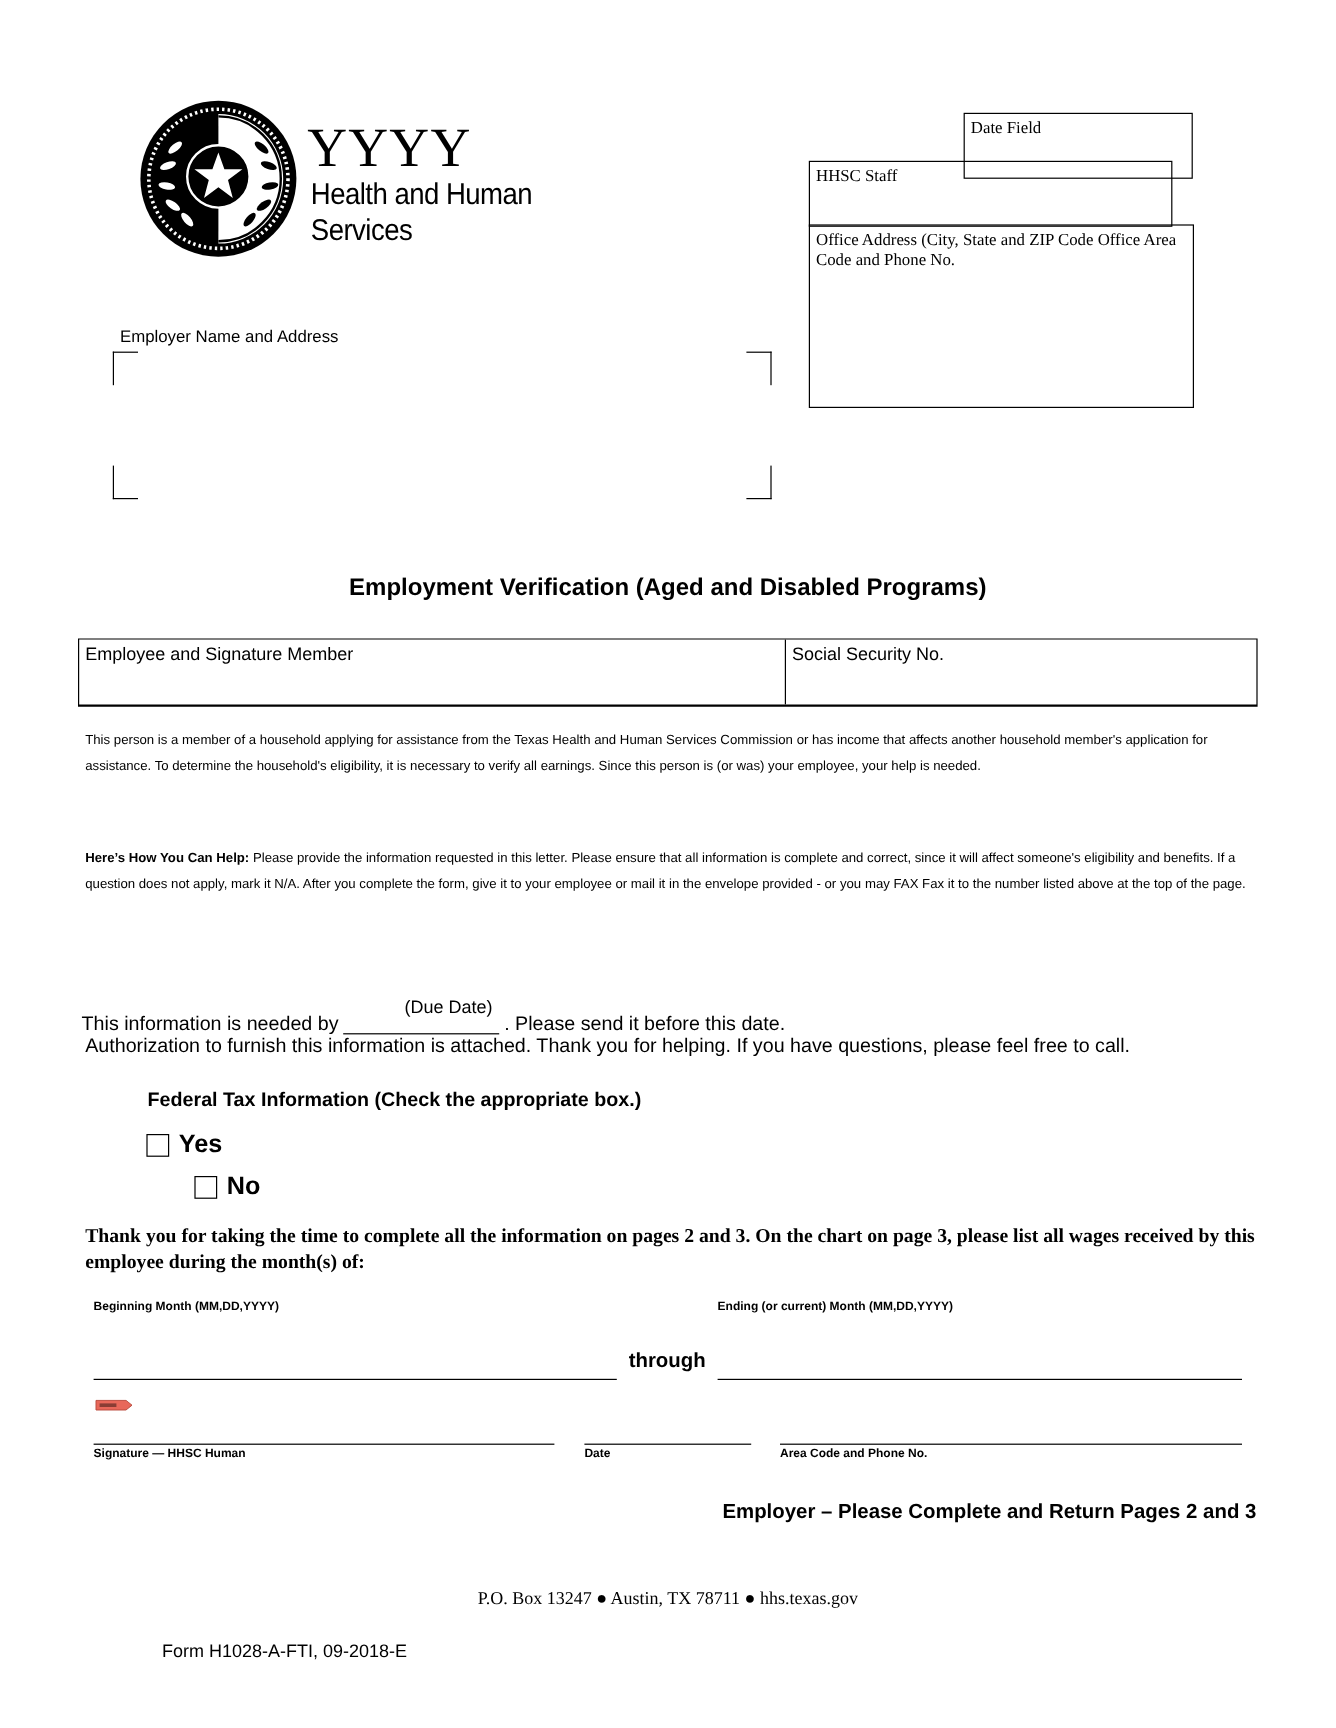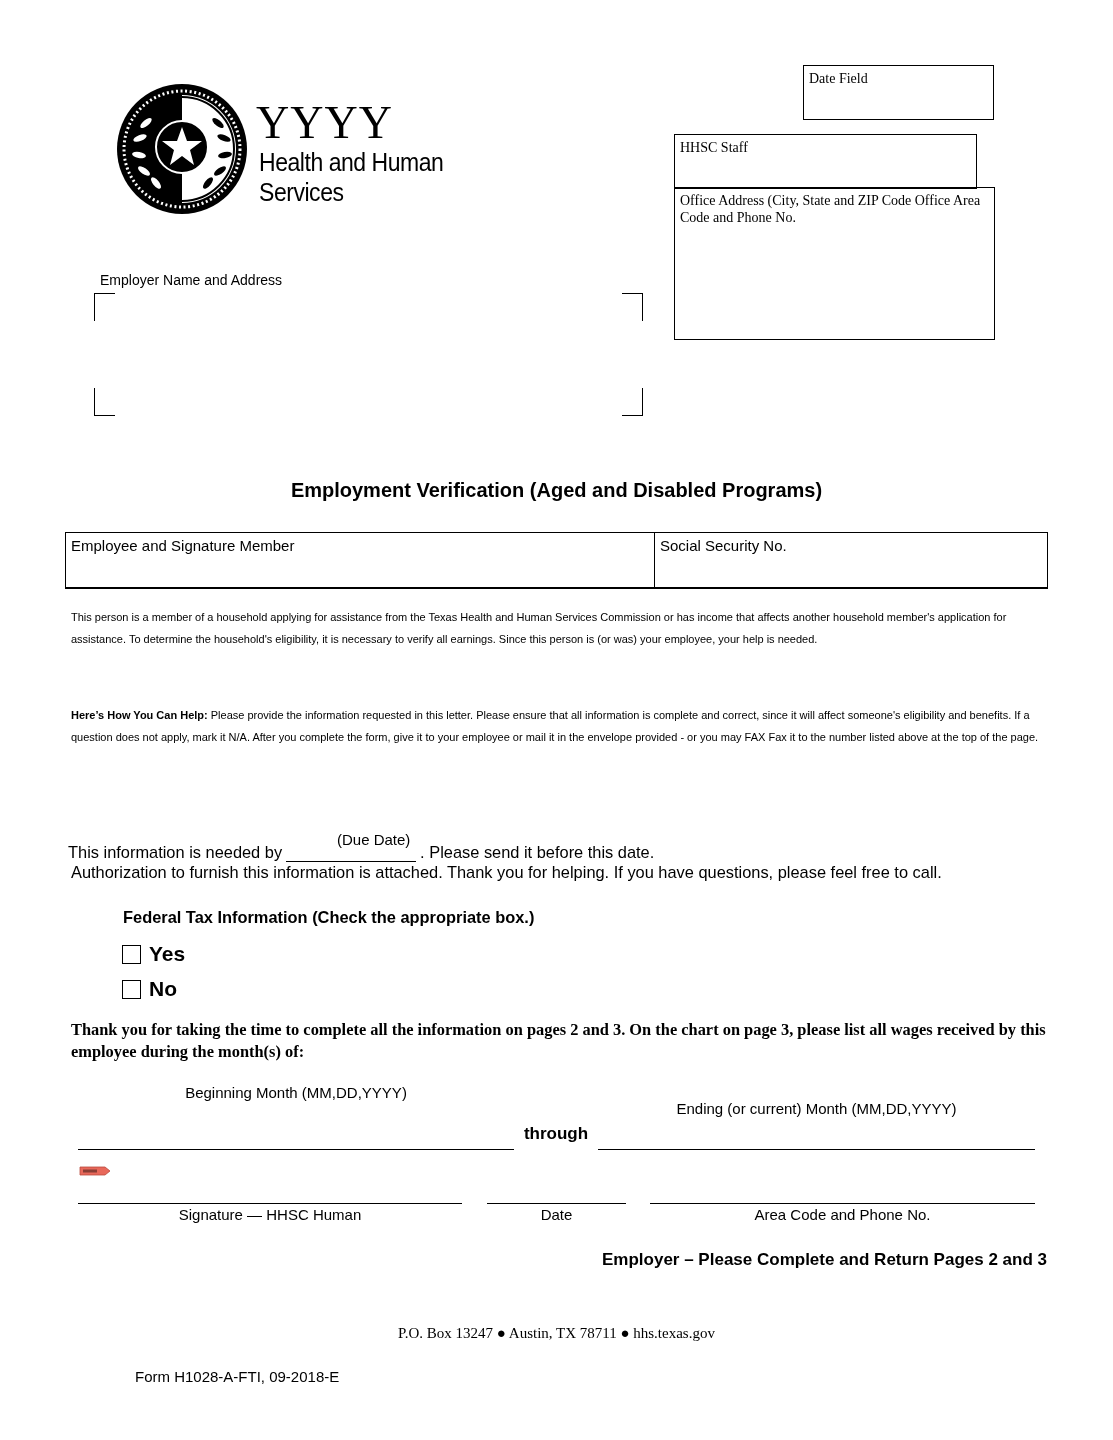--- a/index.html
+++ b/index.html
@@ -7,21 +7,21 @@
   .abs { position: absolute; }
 
   
   #logo-seal { left: 116px; top: 83px; width: 132px; height: 132px; }
   #logo-texas { left: 256px; top: 100px; font-family: "Liberation Serif", serif; font-size: 46px; letter-spacing: 1px; line-height: 1; }
   #logo-hhs1 { left: 259px; top: 150px; font-family: "Liberation Sans", sans-serif; font-size: 25px; font-weight: normal; line-height: 1; letter-spacing: -0.5px; transform: scaleX(0.92); transform-origin: left; }
   #logo-hhs2 { left: 259px; top: 180px; font-family: "Liberation Sans", sans-serif; font-size: 25px; line-height: 1; letter-spacing: -0.5px; transform: scaleX(0.92); transform-origin: left; }
 
   
   .box { border: 1px solid #000; box-sizing: border-box; font-family: "Liberation Serif", serif; font-size: 14px; padding: 4px 5px; line-height: 17px; }
-  #date-box { left: 803px; top: 65px; width: 191px; height: 55px; }
+  #date-box { left: 803px; top: 94px; width: 191px; height: 55px; }
   #staff-box { left: 674px; top: 134px; width: 303px; height: 55px; }
   #office-box { left: 674px; top: 187px; width: 321px; height: 153px; }
 
   
   #employer-label { left: 100px; top: 272px; font-size: 14px; }
   .corner { width: 21px; height: 28px; border-color: #000; border-style: solid; border-width: 0; box-sizing: border-box; }
   #c-tl { left: 94px; top: 293px; border-top-width: 1px; border-left-width: 1px; }
   #c-tr { left: 622px; top: 293px; border-top-width: 1px; border-right-width: 1px; }
   #c-bl { left: 94px; top: 388px; border-bottom-width: 1px; border-left-width: 1px; }
   #c-br { left: 622px; top: 388px; border-bottom-width: 1px; border-right-width: 1px; }
@@ -40,27 +40,27 @@
   #needed-line { left: 68px; top: 808px; font-size: 16.4px; white-space: nowrap; margin-top: 35px; }
   #due-blank { display: inline-block; width: 130px; border-bottom: 1px solid #000; height: 18px; vertical-align: -4px; margin: 0 4px; }
   #due-label { left: 337px; top: 831px; font-size: 15px; }
 
   #auth-text { left: 71px; top: 863px; font-size: 16.4px; white-space: nowrap; }
 
   #fti-heading { left: 123px; top: 908px; font-size: 16.4px; font-weight: bold; }
   .cb-row { left: 122px; font-size: 21px; font-weight: bold; display: flex; align-items: center; }
   .cb { width: 19px; height: 19px; border: 1px solid #000; box-sizing: border-box; margin-right: 8px; background: #fff; }
   #cb-yes-row { top: 942px; }
-  #cb-no-row { top: 977px; }
+  #cb-no-row { top: 977px; margin-left: 40px; }
 
   #thanks { left: 71px; top: 1019px; width: 985px; font-size: 16.4px; font-weight: bold; line-height: 22px; font-family: Liberation Serif, serif; }
 
-  .col-label { font-size: 15px; font-weight: normal; text-align: center; }
+  .col-label { font-size: 10px; font-weight: bold; }
   #begin-label { left: 78px; width: 436px; top: 1084px; }
-  #end-label { left: 598px; width: 437px; top: 1084px; margin-top: 16px; }
+  #end-label { left: 598px; width: 437px; top: 1084px; }
   .line { height: 0; border-top: 1px solid #000; }
   #begin-line { left: 78px; width: 436px; top: 1149px; }
   #end-line { left: 598px; width: 437px; top: 1149px; }
   #through { left: 514px; width: 84px; top: 1124px; text-align: center; font-size: 17px; font-weight: bold; }
 
   #sign-here { left: 79px; top: 1166px; width: 32px; height: 10px; }
 
   #sig-line { left: 78px; width: 384px; top: 1203px; }
   #date-line { left: 487px; width: 139px; top: 1203px; }
   #phone-line { left: 650px; width: 385px; top: 1203px; }

